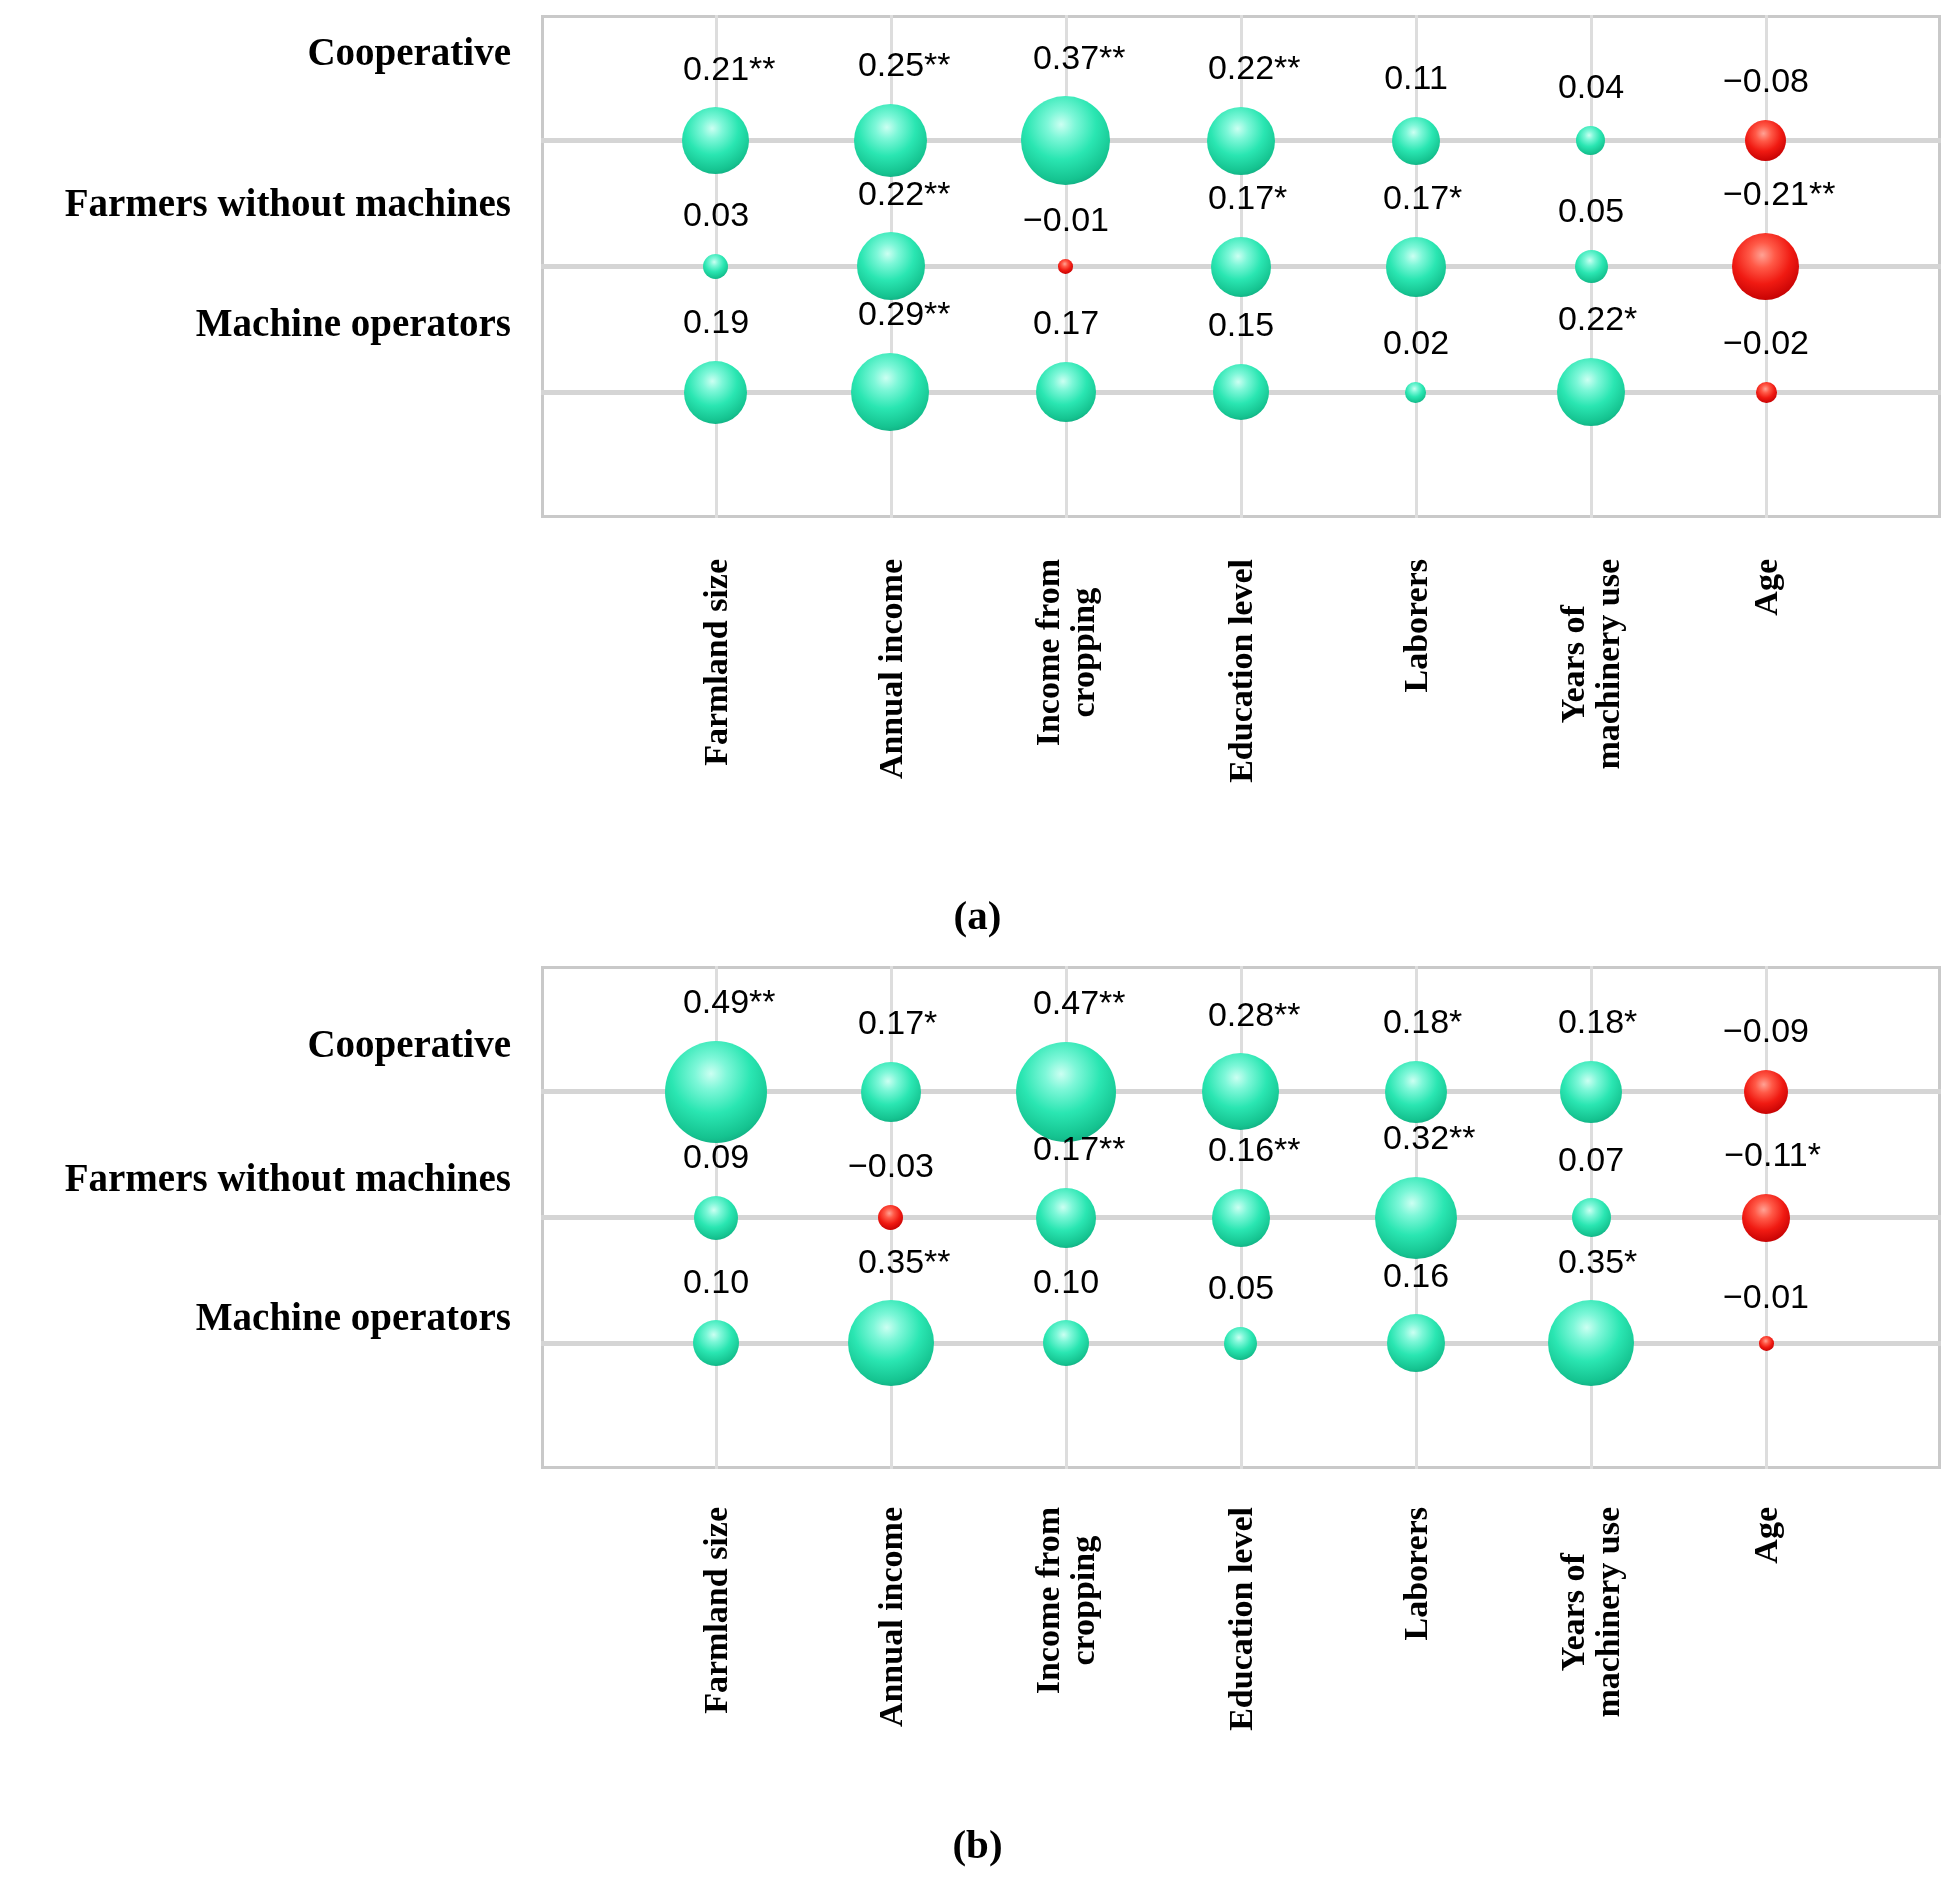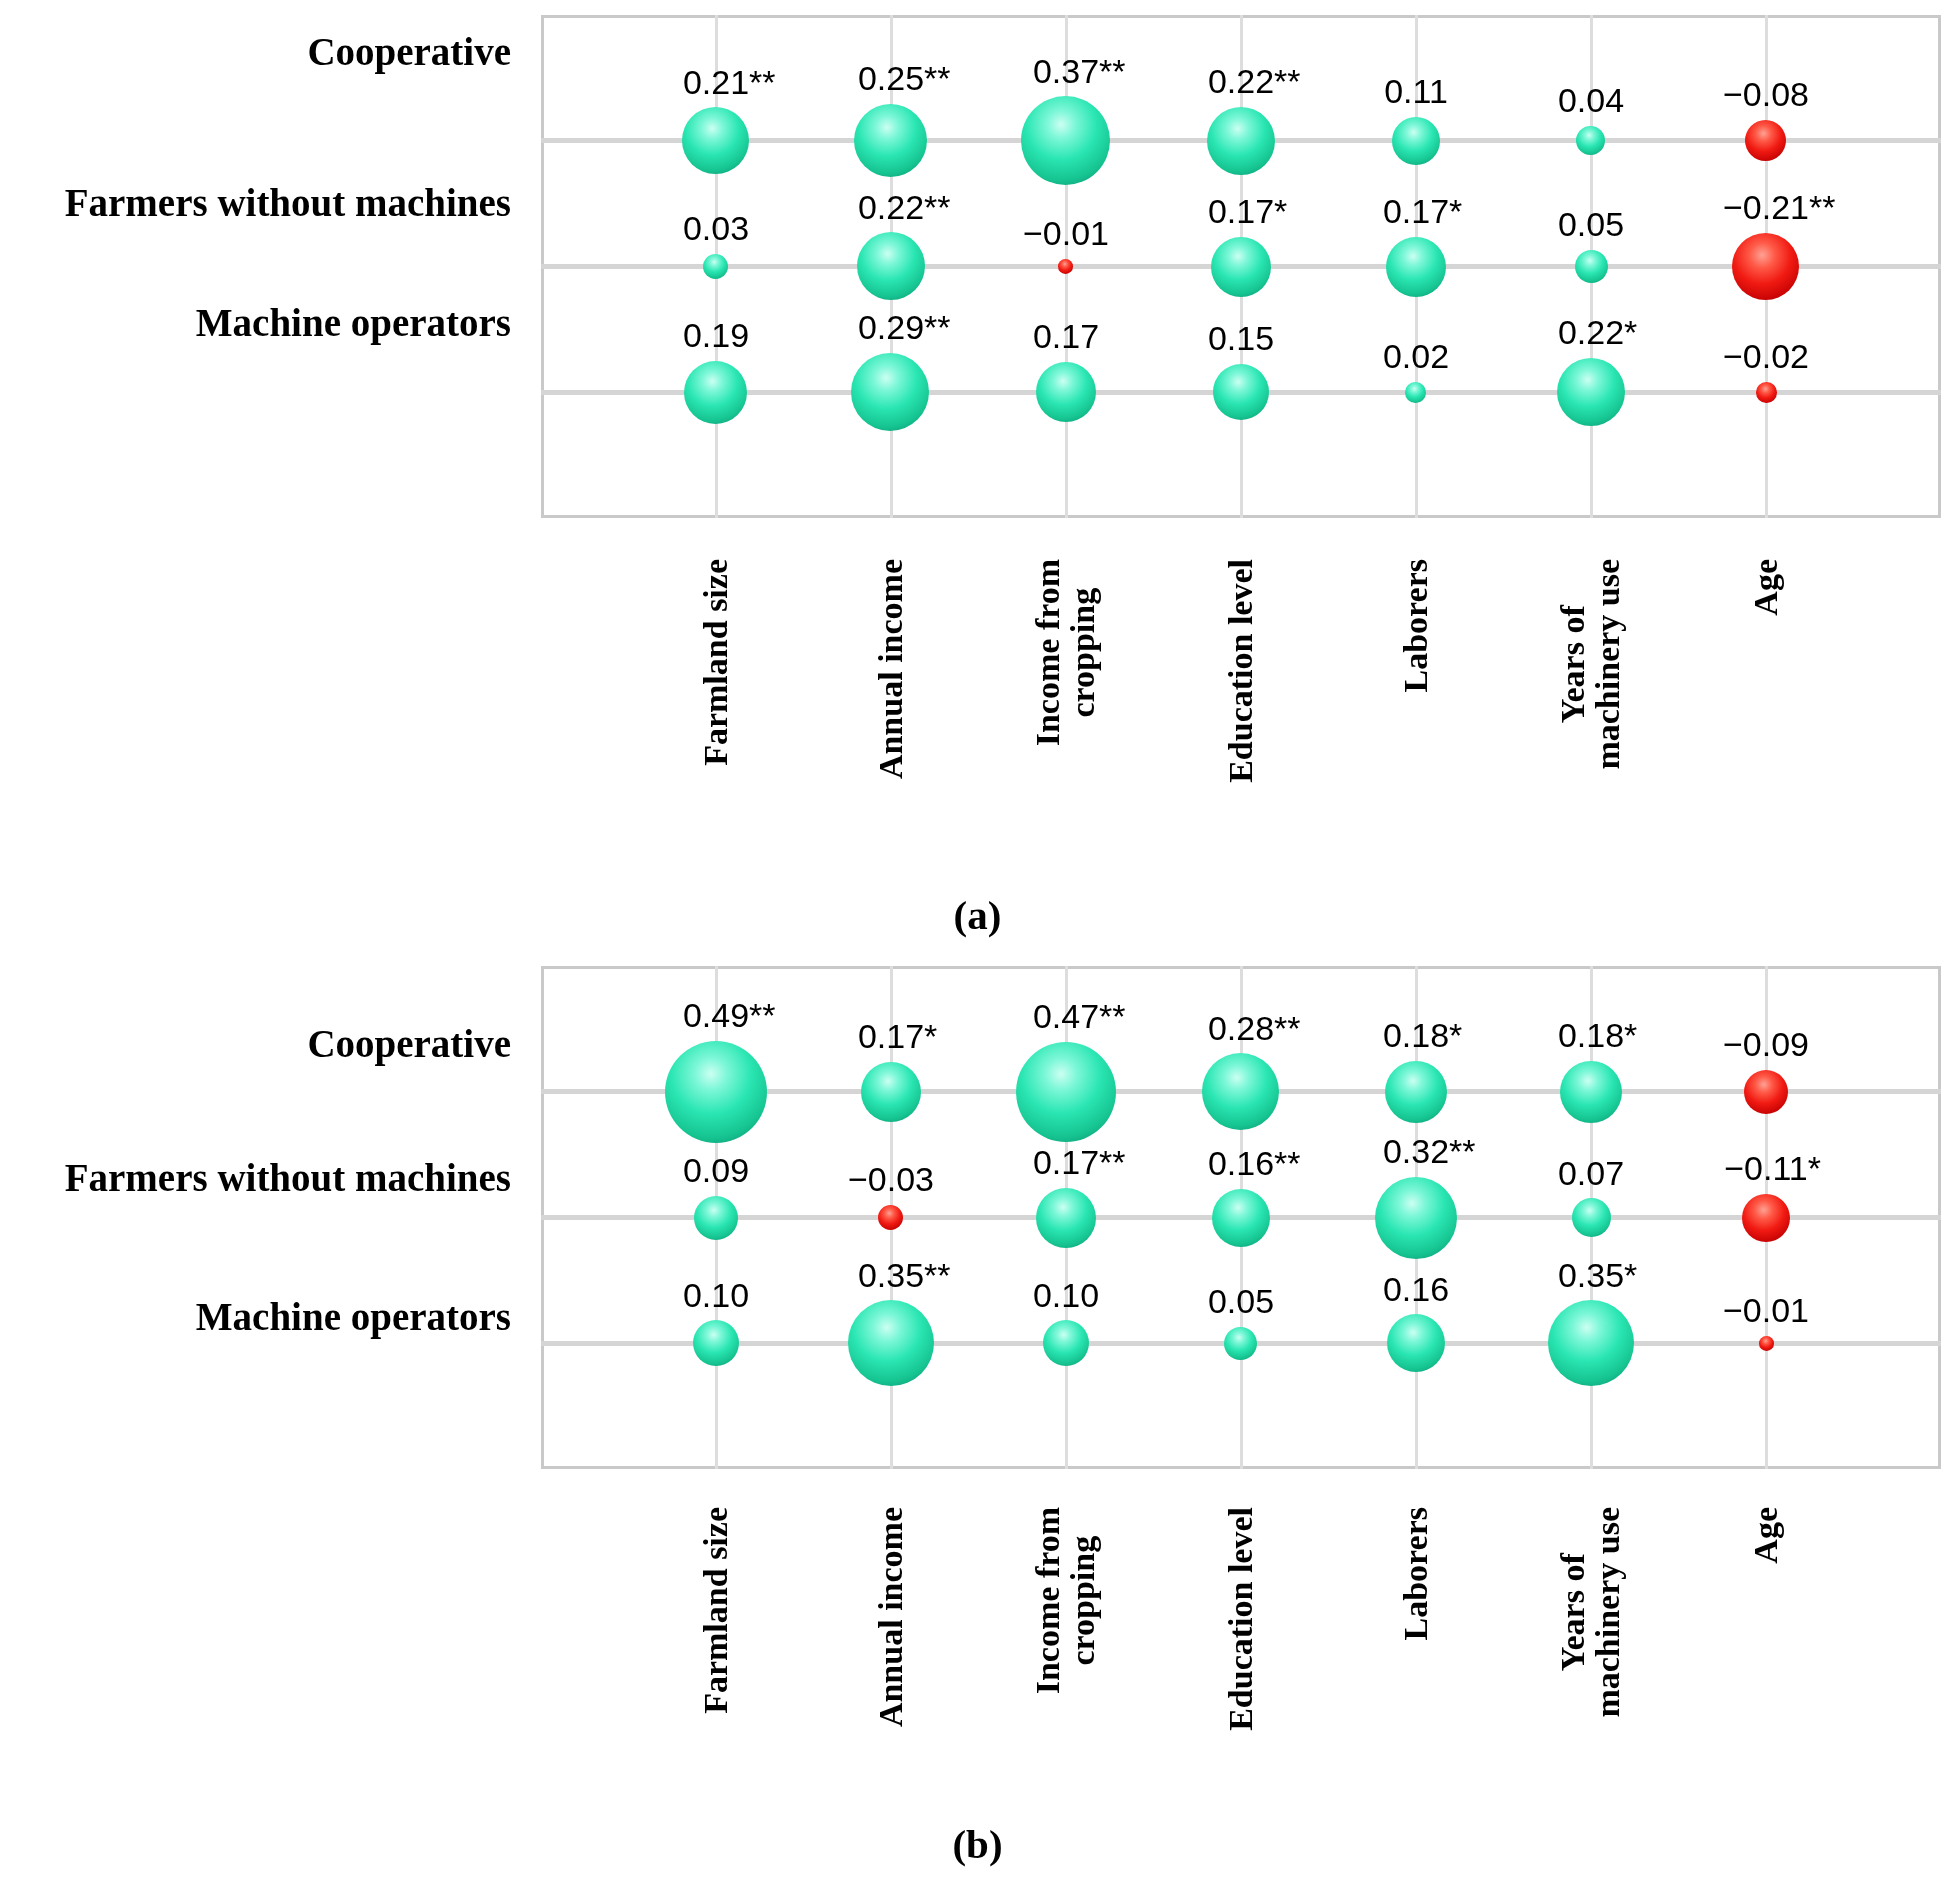--- a/index.html
+++ b/index.html
@@ -24,21 +24,21 @@
   .bubble.pos {
     background: radial-gradient(circle at 45% 32%,
       #ccfff2 0%, #7df7d8 18%, #2ae6b2 45%, #15c390 72%, #0d9070 92%, #0b8265 100%);
   }
   .bubble.neg {
     background: radial-gradient(circle at 45% 33%,
       #ffa294 0%, #ff5947 22%, #f01a12 50%, #cb0505 75%, #970000 100%);
   }
   .value-label { position:absolute; width:0; height:0; z-index:3; font-size:34px; }
   .value-label .num {
-    position:absolute; left:0; top:14px;
+    position:absolute; left:0; top:0;
     transform:translateX(-50%);
     white-space:nowrap;
   }
   .value-label .stars { position:absolute; left:100%; top:0; white-space:nowrap; }
   .row-label {
     position:absolute;
     left:0;
     text-align:right;
     font-family:"Liberation Serif","DejaVu Serif",serif;
     font-weight:bold;

